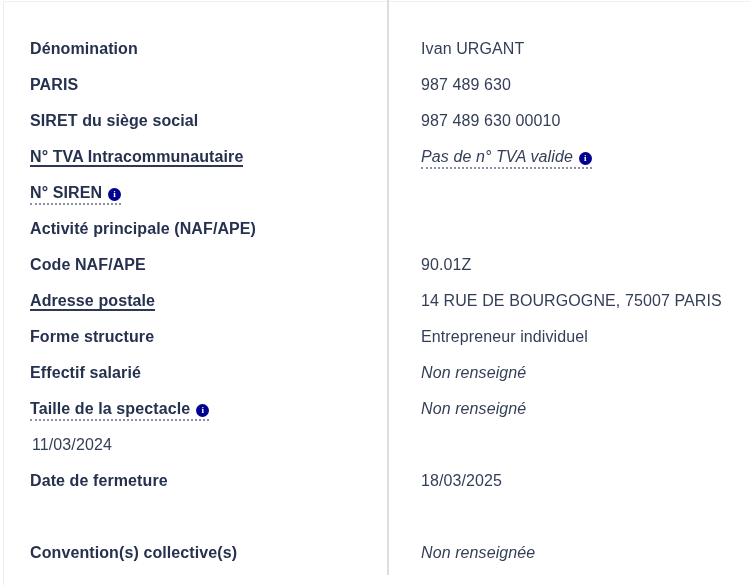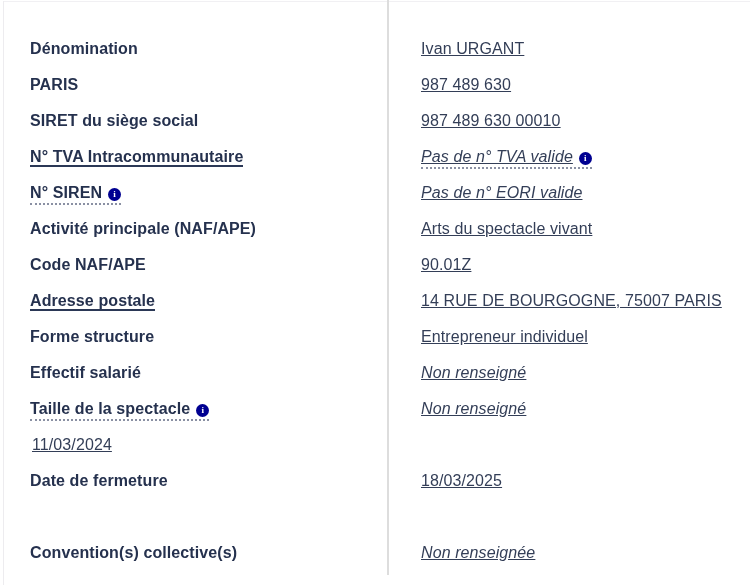--- a/index.html
+++ b/index.html
@@ -61,21 +61,20 @@
     color: #25314e;
     letter-spacing: 0.1px;
     white-space: nowrap;
   }
   .value-text {
     font-size: 16px;
     font-weight: 400;
     color: #333e57;
     letter-spacing: 0.1px;
     white-space: nowrap;
-    text-decoration: underline;
   }
   .italic { font-style: italic; }
   .u-solid {
     border-bottom: 2px solid #2b3856;
     padding-bottom: 0;
   }
   .u-dotted {
     border-bottom: 2px dotted #8a90a3;
     padding-bottom: 2px;
   }
@@ -134,30 +133,24 @@
       <span class="label-text u-solid"><span class="label-inner">N° TVA Intracommunautaire</span></span>
     </div>
     <div class="cell-value">
       <span class="value-text italic u-dotted"><span class="value-inner">Pas de n° TVA valide</span><span class="info-icon">i</span></span>
     </div>
   </div>
       <div class="row">
     <div class="cell-label">
       <span class="label-text u-dotted"><span class="label-inner">N° SIREN</span><span class="info-icon">i</span></span>
     </div>
-    <div class="cell-value">
-      <span class="value-text italic"><span class="value-inner">Pas de n° EORI valide</span></span>
-    </div>
   </div>
       <div class="row">
     <div class="cell-label">
       <span class="label-text"><span class="label-inner">Activité principale (NAF/APE)</span></span>
-    </div>
-    <div class="cell-value">
-      <span class="value-text"><span class="value-inner">Arts du spectacle vivant</span></span>
     </div>
   </div>
       <div class="row">
     <div class="cell-label">
       <span class="label-text"><span class="label-inner">Code NAF/APE</span></span>
     </div>
     <div class="cell-value">
       <span class="value-text"><span class="value-inner">90.01Z</span></span>
     </div>
   </div>

